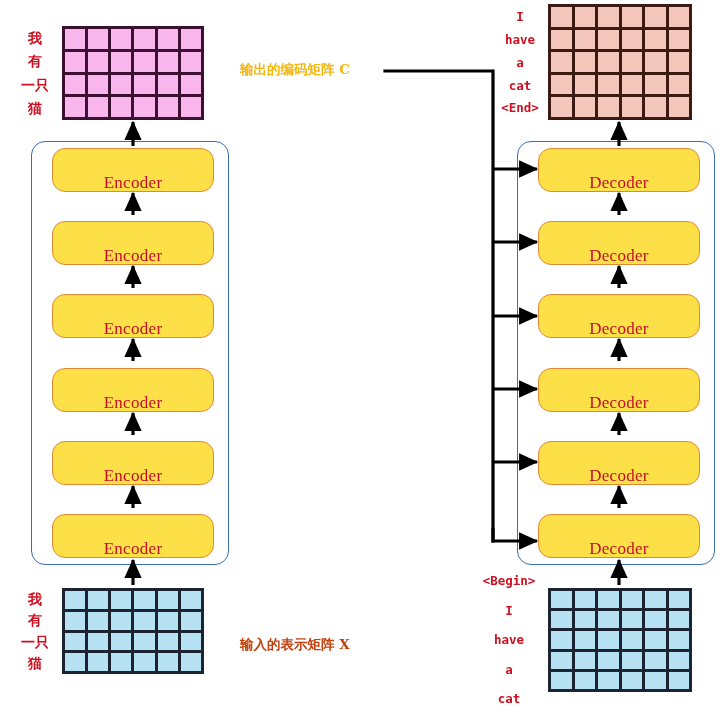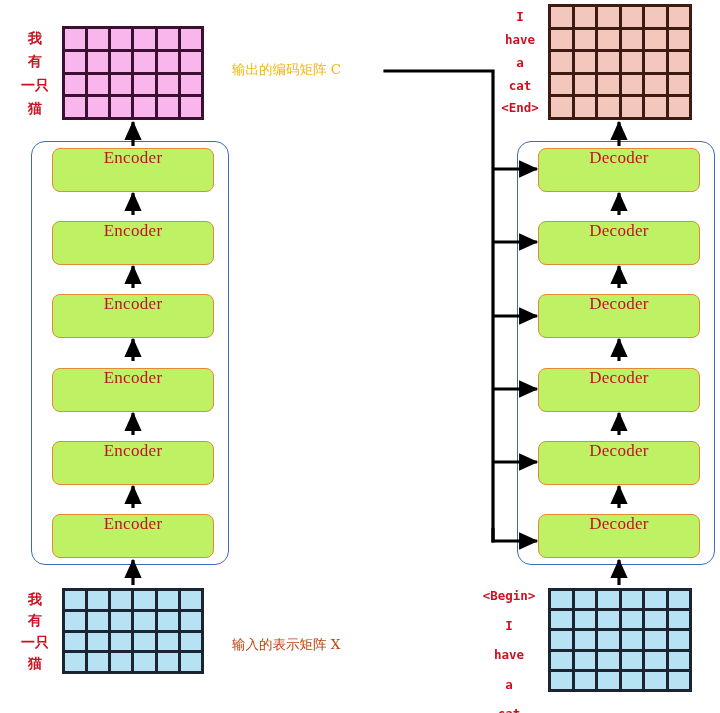--- a/index.html
+++ b/index.html
@@ -67,28 +67,28 @@
     border: 1.6px solid #3b6cb5;
     border-radius: 14px;
     background: transparent;
   }
 
   
   .unit {
     position: absolute;
     box-sizing: border-box;
     border: 1.7px solid #e08a33;
-    border-radius: 8px;
-    background: #bef264;
+    border-radius: 13px;
+    background: #fde047;
     color: #c2102b;
     font-family: "Liberation Serif", "DejaVu Serif", serif;
     font-size: 17px;
     letter-spacing: .3px;
     display: flex;
-    align-items: flex-start;
+    align-items: flex-end;
     justify-content: center;
     line-height: 1;
   }
 
   
   .tokens {
     position: absolute;
     display: flex;
     flex-direction: column;
     color: #cc1122;
@@ -105,23 +105,24 @@
   }
   .tokens-en {
     font-family: "DejaVu Sans Mono", "Liberation Mono", monospace;
     font-size: 12.5px;
     font-weight: bold;
   }
 
   
   .caption {
     position: absolute;
-    font-weight: normal;
+    font-weight: bold;
     white-space: nowrap;
     line-height: 1;
+    margin-left: 8px;
   }
   .caption-c {
     color: #f5b60d;
     font-family: "DejaVu Serif", "Liberation Serif", serif;
     font-size: 13.5px;
   }
   .caption-x {
     color: #c2410c;
     font-family: "DejaVu Serif", "Liberation Serif", serif;
     font-size: 13.5px;
@@ -242,21 +243,21 @@
       <div class="cell"></div>
       <div class="cell"></div>
       <div class="cell"></div>
       <div class="cell"></div>
       <div class="cell"></div>
       <div class="cell"></div>
     </div>
 
   <div class="stack-box" style="left:517px; top:141px; width:198px; height:424px;"></div>
 
-  <div class="tokens tokens-en" id="tok-dec-in" style="left:476px; top:590px; width:66px; height:104px; justify-content:space-around;gap:17px;">
+  <div class="tokens tokens-en" id="tok-dec-in" style="left:476px; top:575px; width:66px; height:104px; justify-content:space-around;gap:17px;">
       <span class="tok">&lt;Begin&gt;</span>
       <span class="tok">I</span>
       <span class="tok">have</span>
       <span class="tok">a</span>
       <span class="tok">cat</span>
     </div>
 
   <div class="matrix mx-blue" id="mx-dec-in" style="left: 548px; top: 588px; width: 144px; height: 104px; grid-template-columns: repeat(6, 1fr); grid-template-rows: repeat(5, 1fr);">
       <div class="cell"></div>
       <div class="cell"></div>

